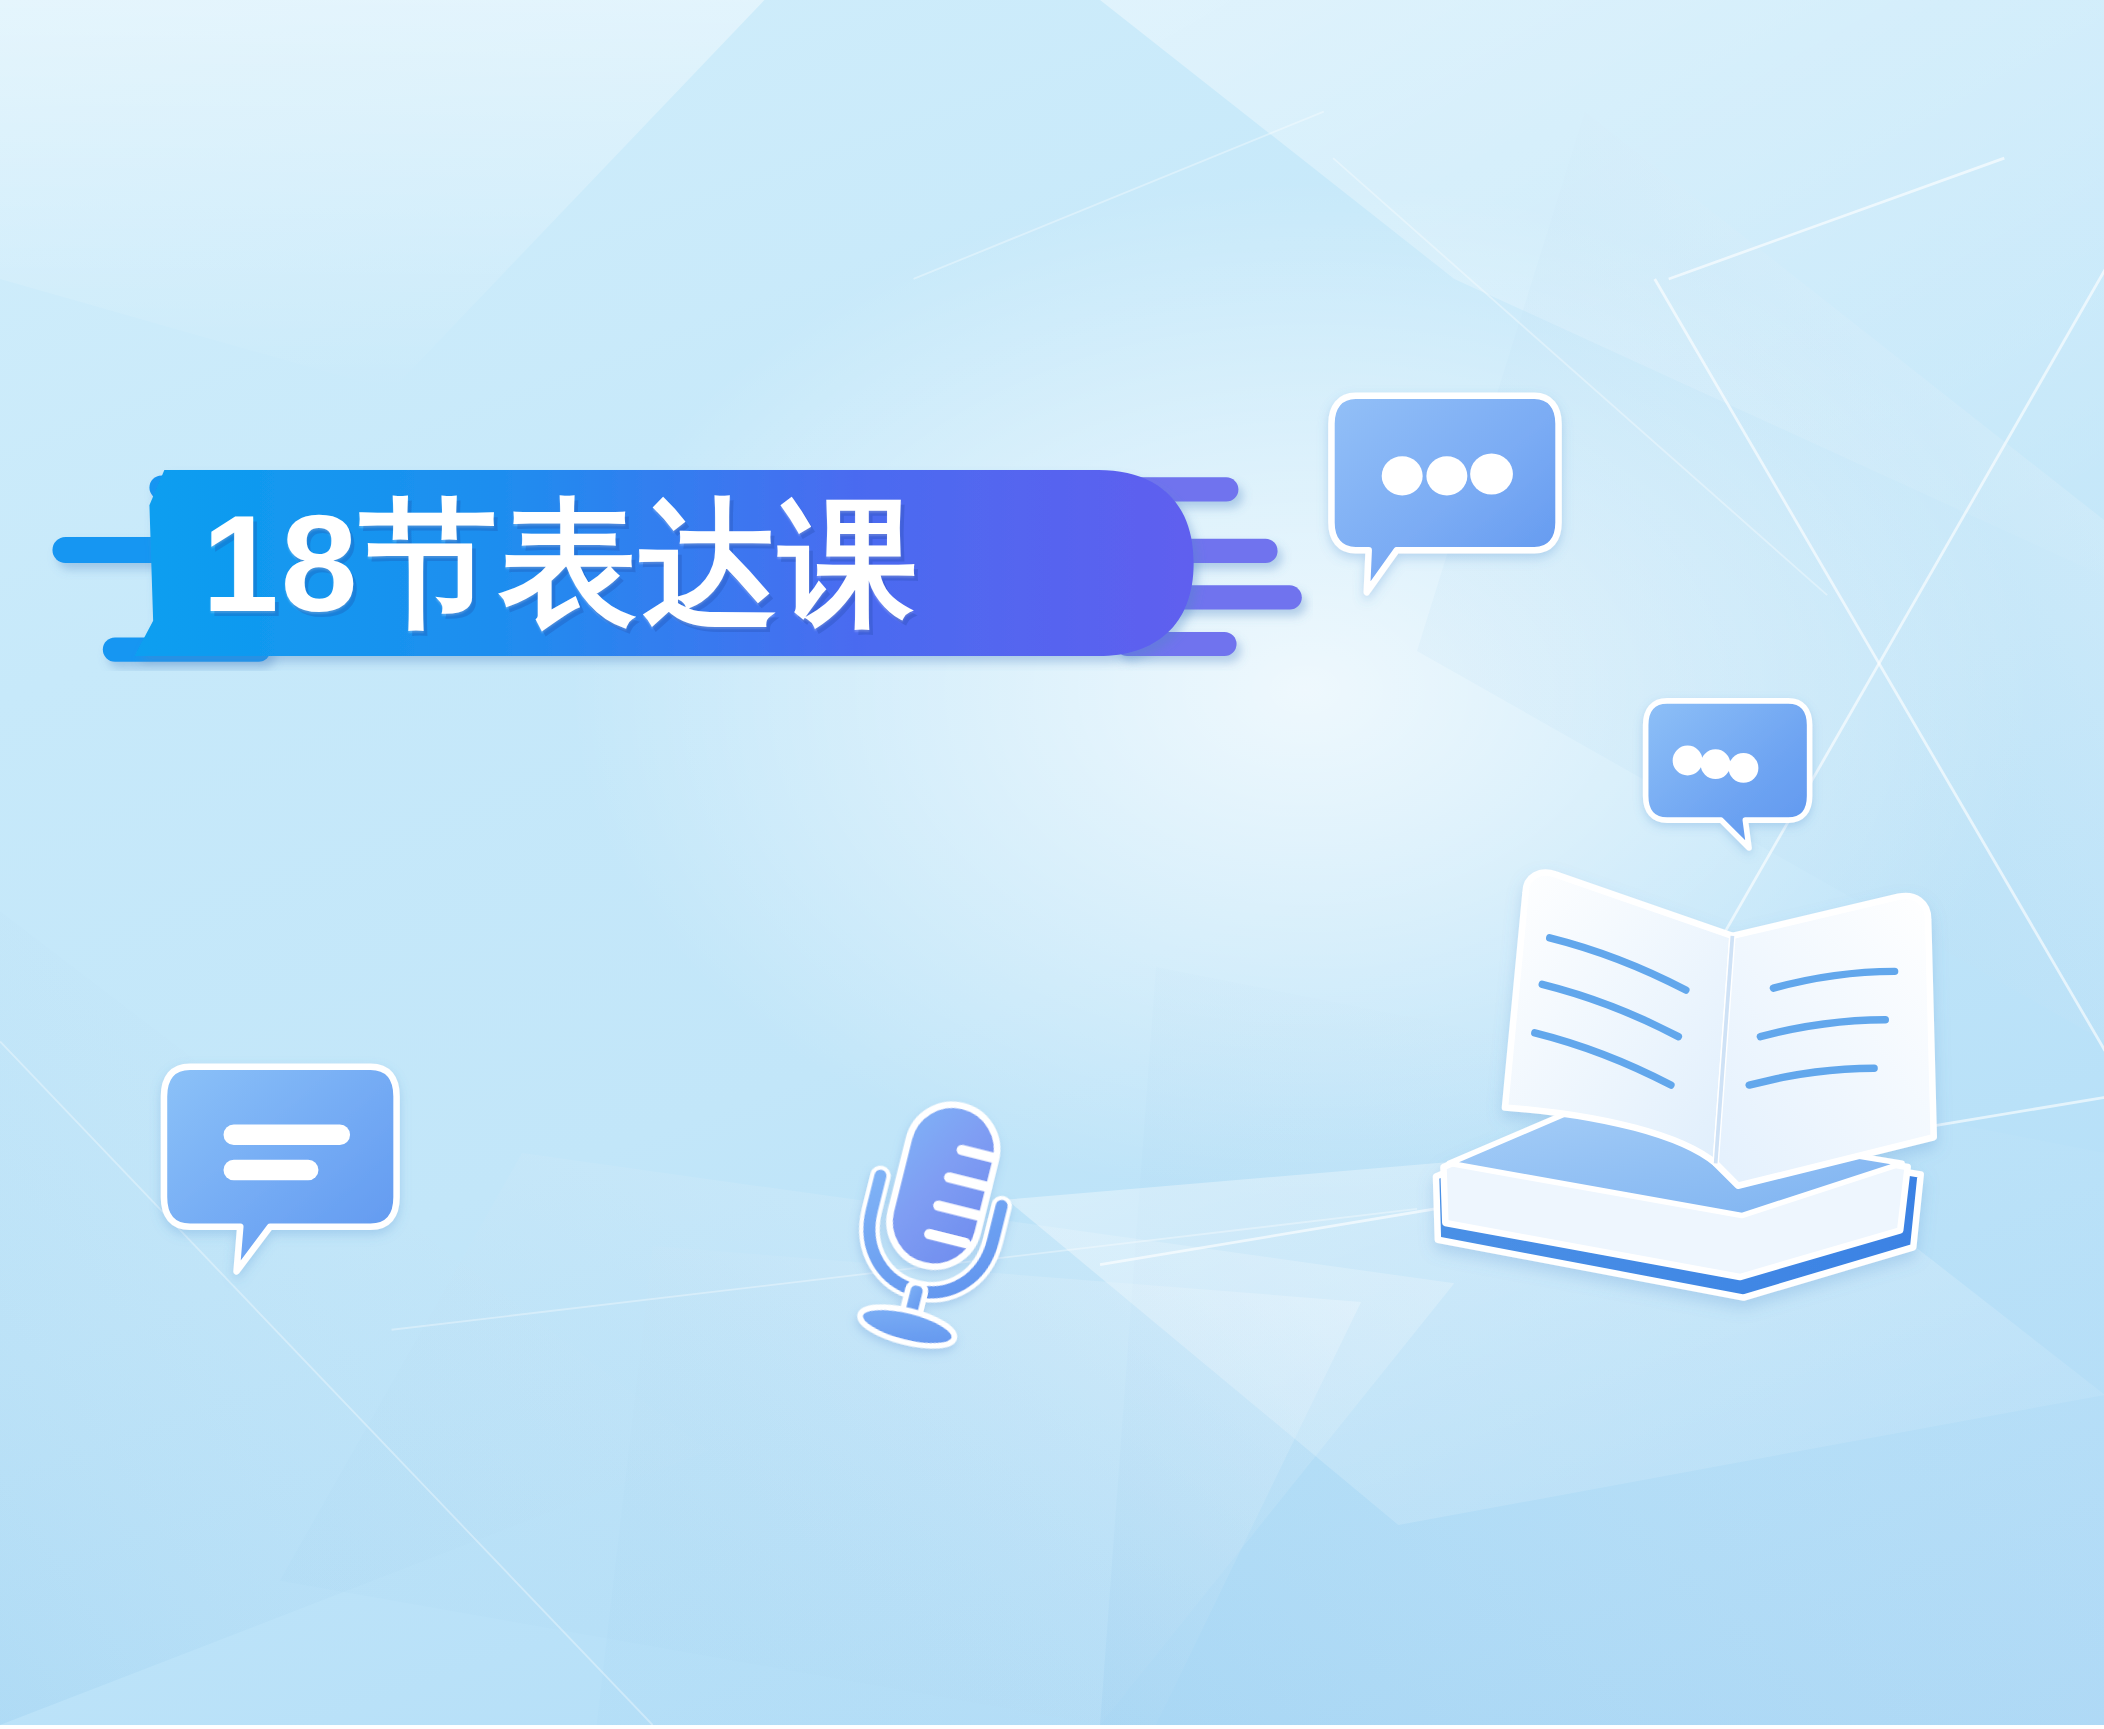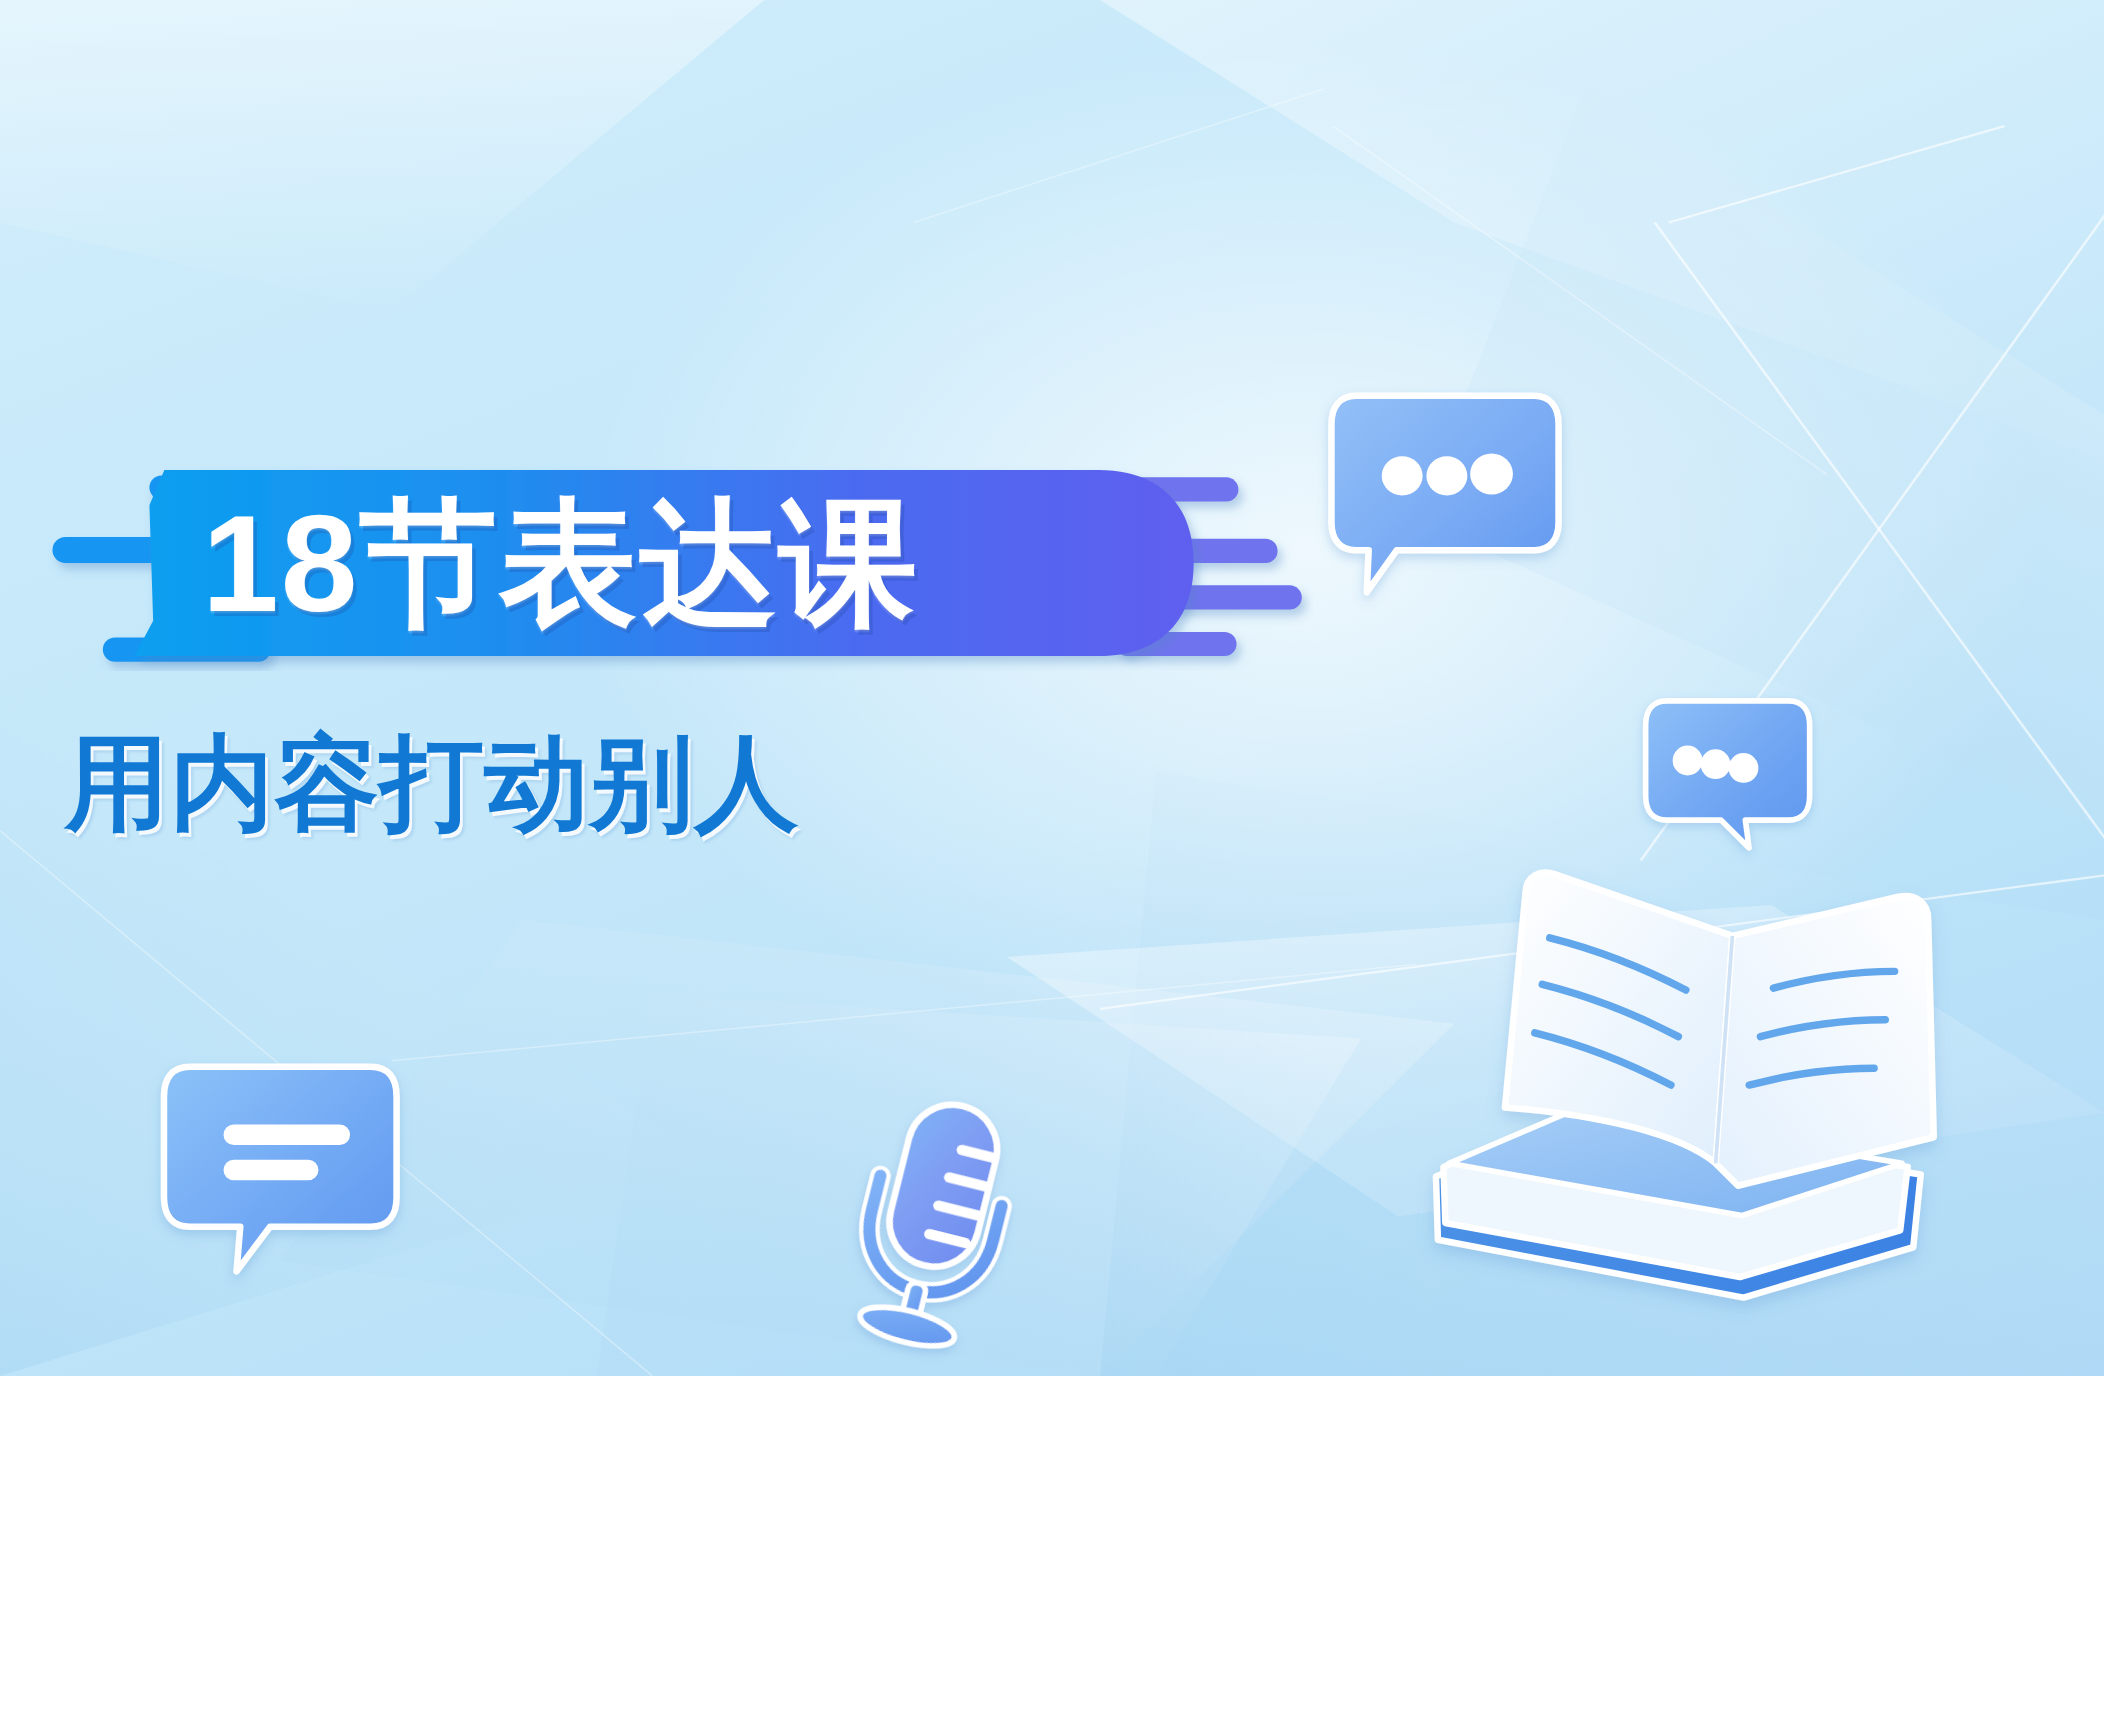--- a/index.html
+++ b/index.html
@@ -5,21 +5,21 @@
 <style>
   * { margin:0; padding:0; box-sizing:border-box; }
   html, body {
     width:2105px; height:1729px;
     font-family:"Liberation Sans", "DejaVu Sans", sans-serif;
     overflow:hidden;
   }
 
   #poster {
     position:relative;
-    width:2105px; height:1376px;
+    width:2105px; height:1725px;
     background:
       radial-gradient(ellipse 1025px 708px at 62% 40%, rgba(255,255,255,0.72) 0%, rgba(255,255,255,0.30) 42%, rgba(255,255,255,0) 72%),
       linear-gradient(160deg, #d2eefb 0%, #c7e9fa 28%, #c2e6f9 55%, #b7e0f8 78%, #aed9f6 100%);
     overflow:hidden;
   }
 
   
   .bg-layer { position:absolute; inset:0; pointer-events:none; }
   .bg-layer svg { width:100%; height:100%; display:block; }
 
@@ -160,21 +160,20 @@
       <path d="M 128 16 L 1130 16
                C 1190 16 1232 48 1232 116
                C 1232 184 1190 216 1130 216
                L 96 216 L 116 178 L 112 54 Z" fill="url(#bannerGrad)" filter="url(#bannerShadow)"></path>
     </svg>
 
     <div id="banner-title">18节表达课</div>
   </div>
 
   <div id="subtitle-block">
-    <div class="sub-line" id="sub-line-1">用内容打动别人</div>
   </div>
 
   <div class="art" id="bubble-dots-1">
     <svg viewBox="0 0 260 220" width="242" height="205">
       <defs>
         <linearGradient id="bub1" x1="0" y1="0" x2="1" y2="1">
           <stop offset="0%" stop-color="#93c0f7"></stop>
           <stop offset="55%" stop-color="#7aabf4"></stop>
           <stop offset="100%" stop-color="#5f96ef"></stop>
         </linearGradient>

